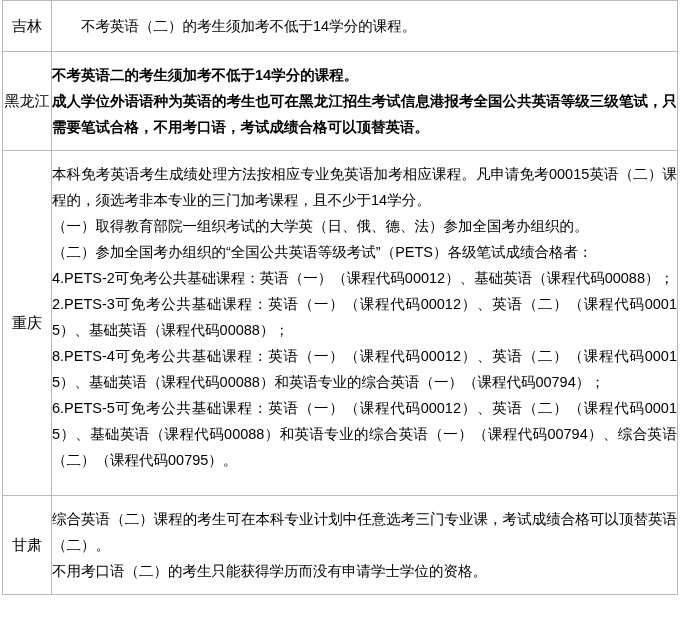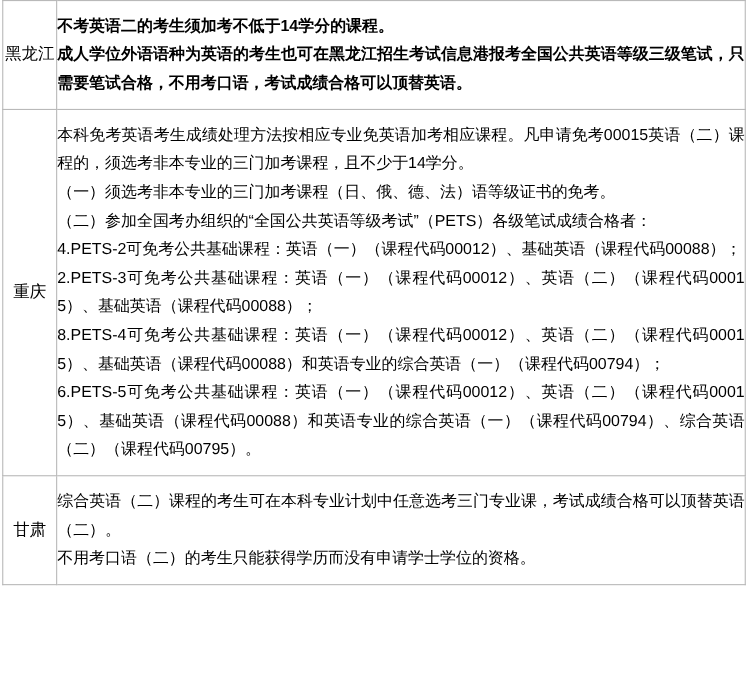--- a/index.html
+++ b/index.html
@@ -59,52 +59,60 @@
     padding-top: 12px;
     padding-bottom: 12px;
   }
   .row-heilongjiang .content-cell {
     padding-top: 10px;
     padding-bottom: 10px;
     font-weight: bold;
   }
   .row-chongqing .content-cell {
     padding-top: 10px;
-    padding-bottom: 10px;
+    padding-bottom: 22px;
   }
   .row-gansu .content-cell {
     padding-top: 10px;
     padding-bottom: 10px;
   }
   .row-jilin .region-cell,
   .row-gansu .region-cell {
     line-height: 26px;
   }
 </style>
 </head>
 <body>
 
 <table class="doc-table">
   <tbody>
+    <tr class="row-jilin">
+      <td class="region-cell">
+        <span class="region-text">吉林</span>
+      </td>
+      <td class="content-cell">
+        <p class="indent">不考英语（二）的考生须加考不低于14学分的课程。</p>
+      </td>
+    </tr>
     <tr class="row-heilongjiang">
       <td class="region-cell">
         <span class="region-text">黑龙江</span>
       </td>
       <td class="content-cell">
         <p>不考英语二的考生须加考不低于14学分的课程。</p>
         <p>成人学位外语语种为英语的考生也可在黑龙江招生考试信息港报考全国公共英语等级三级笔试，只需要笔试合格，不用考口语，考试成绩合格可以顶替英语。</p>
       </td>
     </tr>
     <tr class="row-chongqing">
       <td class="region-cell">
         <span class="region-text">重庆</span>
       </td>
       <td class="content-cell">
         <p>本科免考英语考生成绩处理方法按相应专业免英语加考相应课程。凡申请免考00015英语（二）课程的，须选考非本专业的三门加考课程，且不少于14学分。</p>
-        <p>（一）须选考非本专业的三门加考课程（日、俄、德、法）语等级证书的免考。</p>
+        <p>（一）取得教育部院一组织考试的大学英（日、俄、德、法）参加全国考办组织的。</p>
         <p>（二）参加全国考办组织的“全国公共英语等级考试”（PETS）各级笔试成绩合格者：</p>
         <p>4.PETS-2可免考公共基础课程：英语（一）（课程代码00012）、基础英语（课程代码00088）；</p>
         <p>2.PETS-3可免考公共基础课程：英语（一）（课程代码00012）、英语（二）（课程代码00015）、基础英语（课程代码00088）；</p>
         <p>8.PETS-4可免考公共基础课程：英语（一）（课程代码00012）、英语（二）（课程代码00015）、基础英语（课程代码00088）和英语专业的综合英语（一）（课程代码00794）；</p>
         <p>6.PETS-5可免考公共基础课程：英语（一）（课程代码00012）、英语（二）（课程代码00015）、基础英语（课程代码00088）和英语专业的综合英语（一）（课程代码00794）、综合英语（二）（课程代码00795）。</p>
       </td>
     </tr>
     <tr class="row-gansu">
       <td class="region-cell">
         <span class="region-text">甘肃</span>

